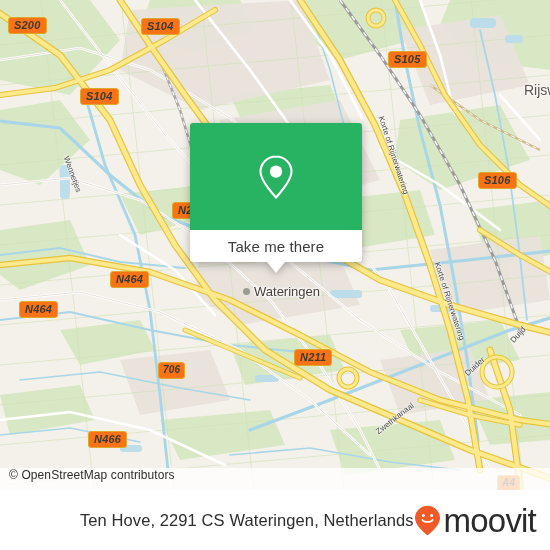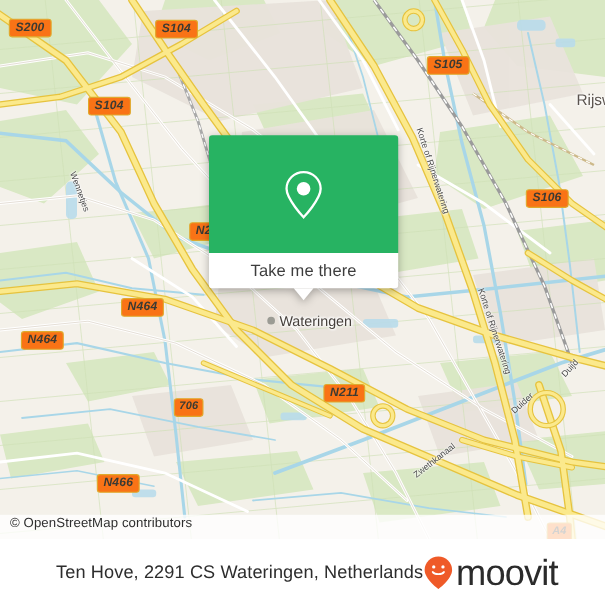--- a/index.html
+++ b/index.html
@@ -157,21 +157,21 @@
   }
 
   
   .footer {
     position: absolute;
     left: 0; top: 490px;
     width: 550px; height: 60px;
     background: #ffffff;
     display: flex;
     align-items: center;
-    justify-content: center;
+    justify-content: flex-end;
     padding: 0 14px 0 22px;
     overflow: hidden;
     z-index: 50;
   }
   .footer-address {
     position: relative;
     font-size: 16.5px;
     color: #2d2d2d;
     letter-spacing: 0.1px;
     white-space: nowrap;

